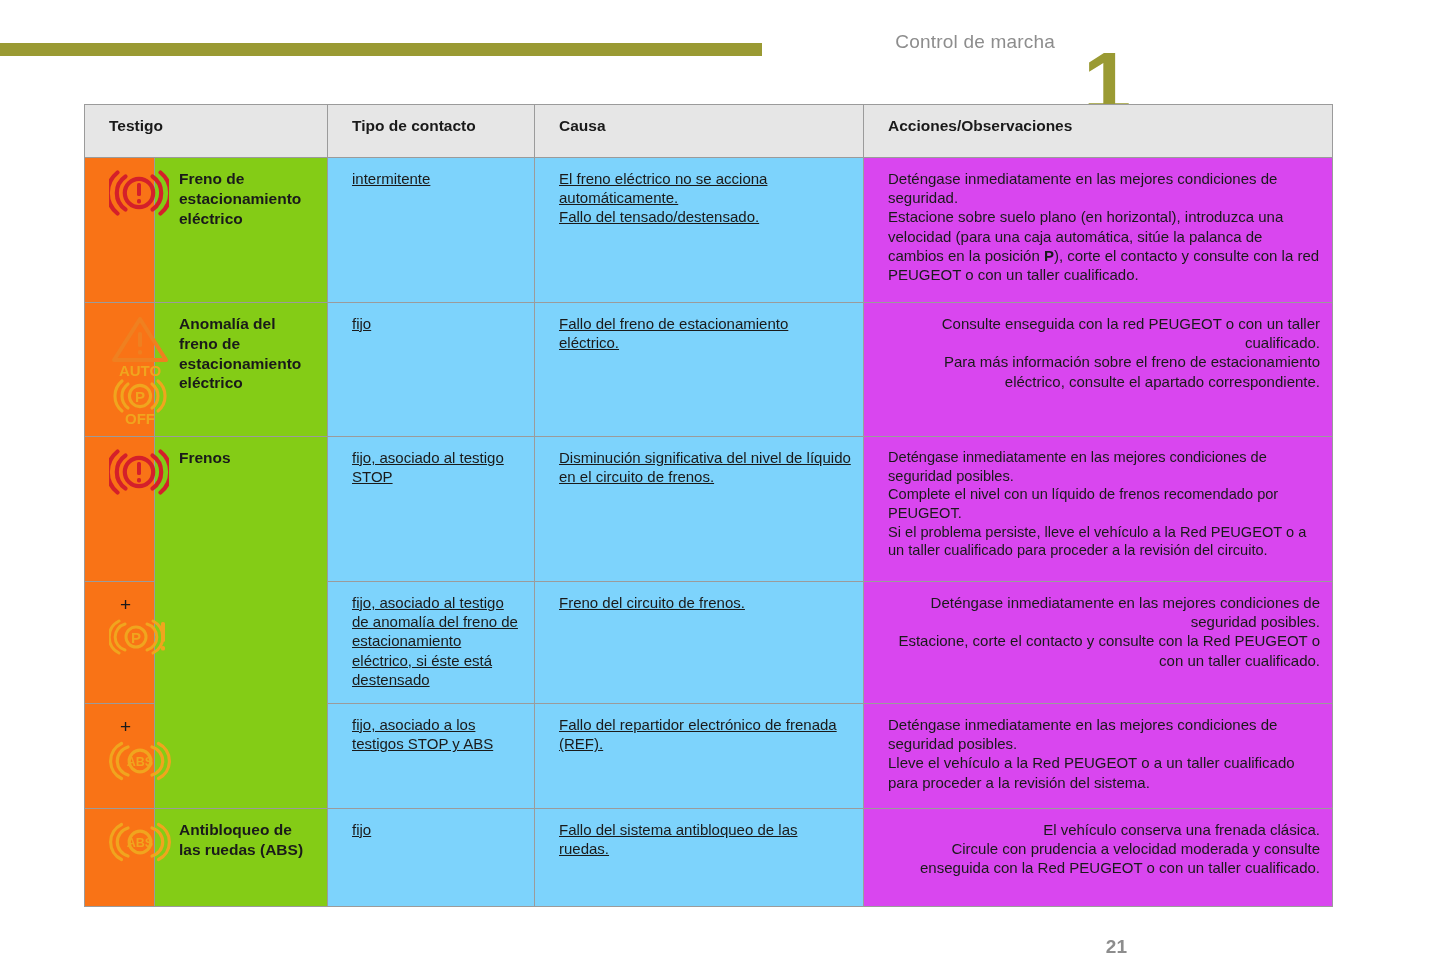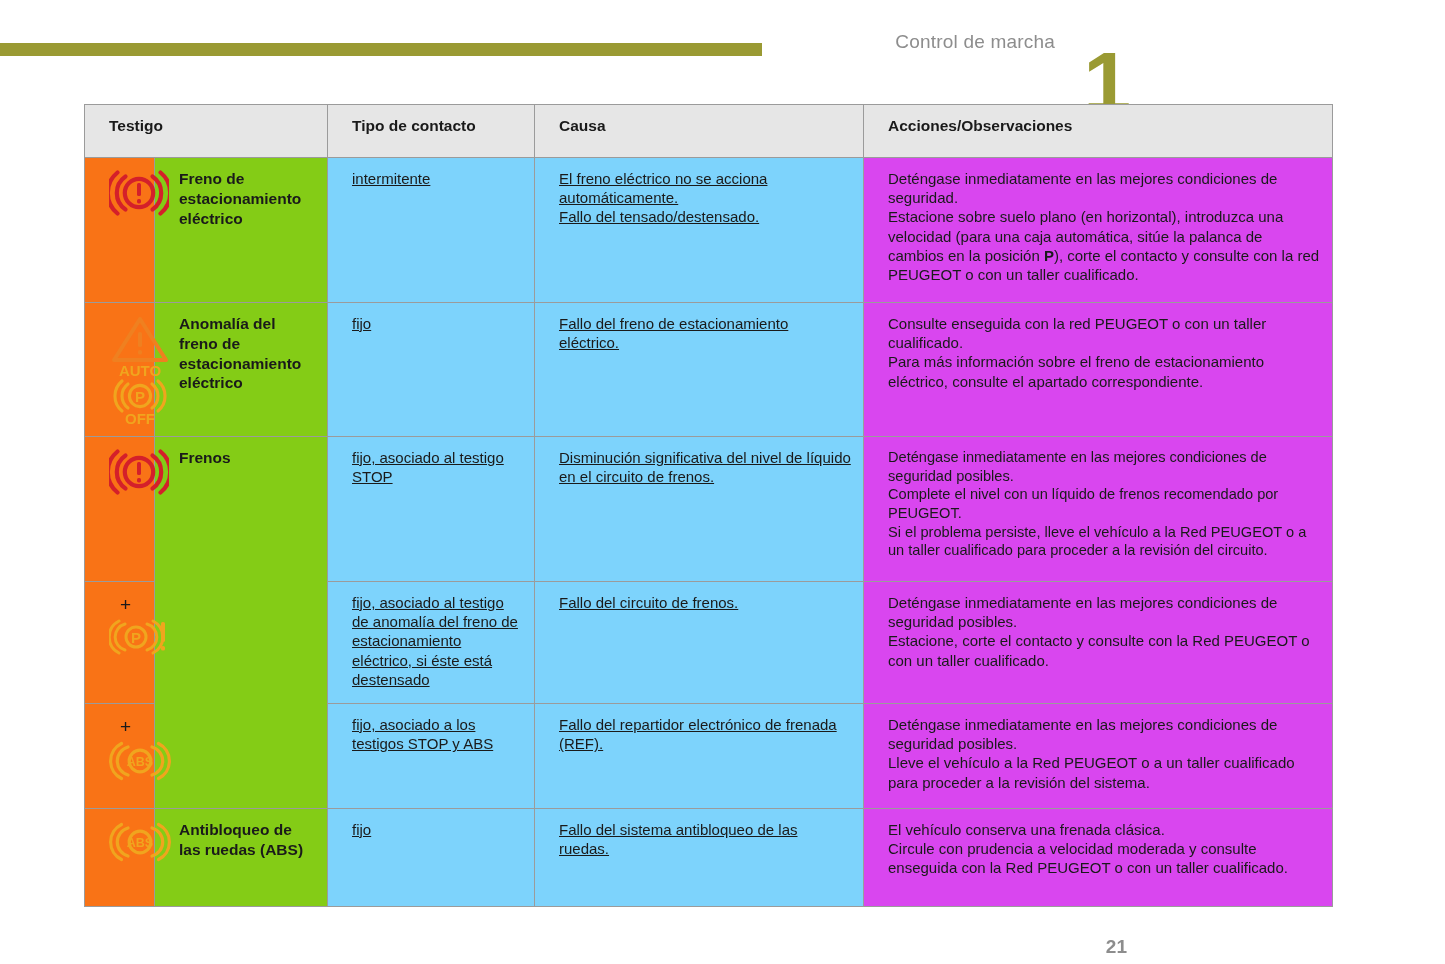--- a/index.html
+++ b/index.html
@@ -76,21 +76,21 @@
     background: #84cc16;
     font-weight: bold;
     font-size: 15.5px;
     line-height: 1.33;
   }
   td.type-cell, td.cause-cell { background:#7dd3fc;text-decoration:underline; }
   td.act-cell { background:#d946ef; }
   td.act-tight { line-height: 1.22; font-size: 14.6px; }
   td.act-tight2 { line-height: 1.27; font-size: 15px; }
   .cause-lh { line-height: 1.45; }
-  .act-lh { line-height: 1.45; }
+  .act-lh { line-height: 1.45; text-align: right; }
   b.plain { font-weight: bold; }
 
   
   .ic { display:block; margin: 0 auto; }
   .plus-sign {
     font-size: 19px; color:#1a1a1a; line-height: 1;
     display:block; text-align:center; margin: 2px 0 3px 0;
     font-family: "Liberation Sans", sans-serif;
   }
 </style>
@@ -203,21 +203,21 @@
                 <path d="M38 7 A13.5 13.5 0 0 1 38 33"></path>
                 <path d="M44 4 A18 18 0 0 1 44 36"></path>
                 <circle cx="27" cy="20" r="10"></circle>
               </g>
               <text x="27" y="26" text-anchor="middle" font-family="Liberation Sans, sans-serif" font-size="15" font-weight="bold" fill="#f0a51e">P</text>
               <rect x="52" y="5" width="4" height="20" rx="1.6" fill="#f0a51e"></rect>
               <rect x="52" y="29" width="4" height="4.6" rx="1.6" fill="#f0a51e"></rect>
             </svg>
           </td>
           <td class="type-cell">fijo, asociado al testigo de anomalía del freno de estacionamiento eléctrico, si éste está destensado</td>
-          <td class="cause-cell cause-lh">Fallo del circuito de frenos.</td>
+          <td class="cause-cell cause-lh">Freno del circuito de frenos.</td>
           <td class="act-cell act-lh" style="white-space:pre-line;">Deténgase inmediatamente en las mejores condiciones de seguridad posibles.
 Estacione, corte el contacto y consulte con la Red PEUGEOT o con un taller cualificado.</td>
         </tr>
 
         <tr style="height:105px;">
           <td class="icon-cell">
             <span class="plus-sign">+</span>
             <svg class="ic" width="62" height="44" viewBox="0 0 62 44" aria-hidden="true">
               <g fill="none" stroke="#f0a51e" stroke-width="3.2" stroke-linecap="round">
                 <path d="M19 8 A14.5 14.5 0 0 0 19 36"></path>

